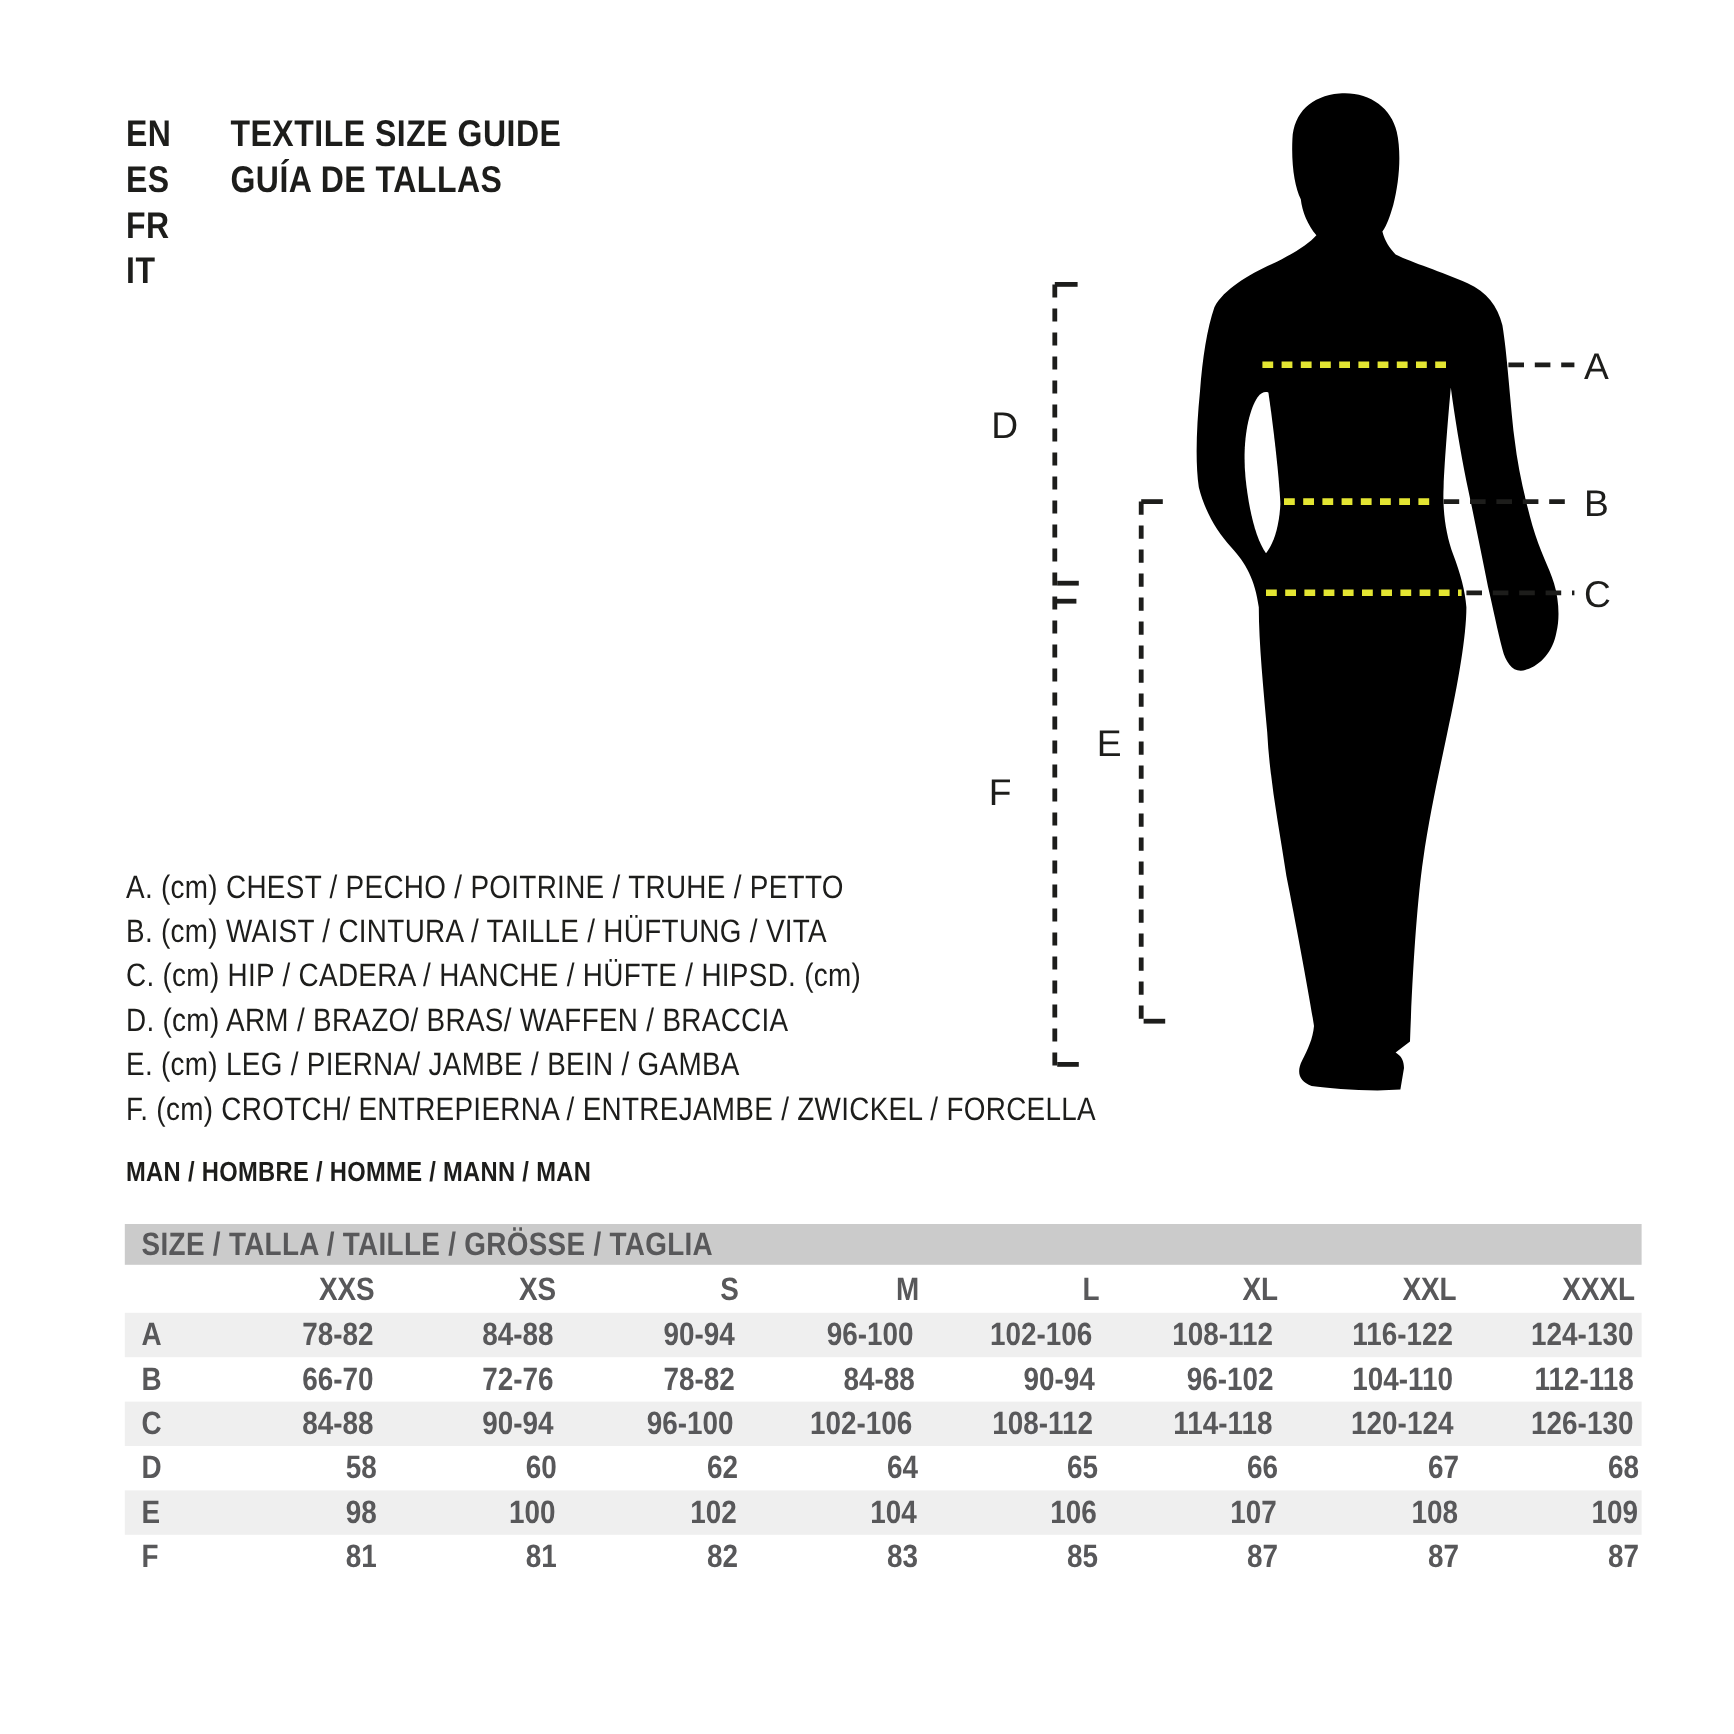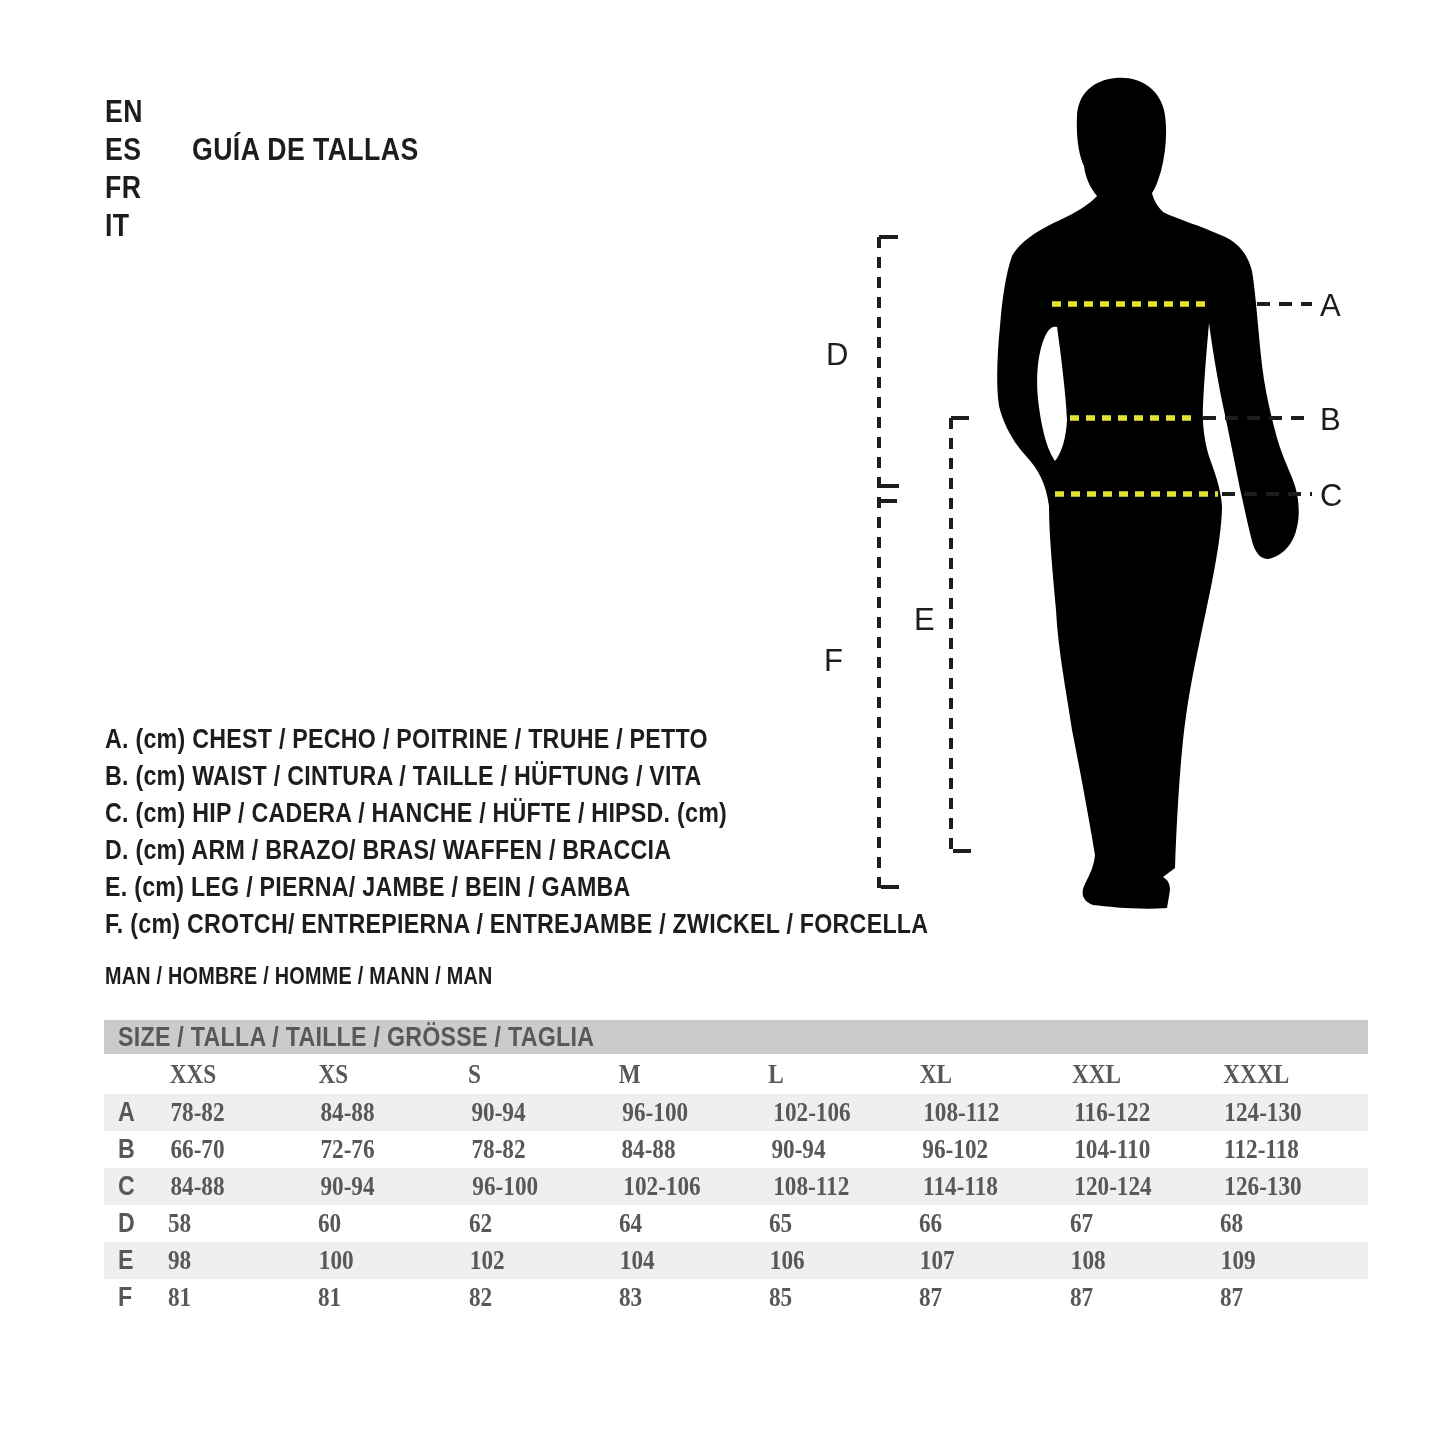--- a/index.html
+++ b/index.html
@@ -14,42 +14,43 @@
   .lang-block { position:absolute; left:105px; top:93px; }
   .lang-row { display:flex; height:38px; align-items:center; font-size:31px; font-weight:700; letter-spacing:0.5px; }
   .lang-code { width:87px; flex:0 0 87px; }
 
   
   .figure-svg { position:absolute; left:820px; top:55px; width:625px; height:900px; }
   .figure-svg text { font-family:"Liberation Sans", sans-serif; font-size:31px; font-weight:400; fill:#1d1d1b; }
 
   
   .legend-block { position:absolute; left:105px; top:721px; }
-  .legend-row { display:flex; height:37px; align-items:center; font-size:27px; font-weight:700; letter-spacing:0.3px; }
+  .legend-row { display:flex; height:37px; align-items:center; font-size:27px; font-weight:400; letter-spacing:0.3px; }
 
   
   .category { position:absolute; left:105px; top:959px; height:35px; display:flex; align-items:center; font-size:23px; font-weight:700; letter-spacing:0.3px; }
 
   
   .size-table { position:absolute; left:104px; top:1020px; width:1264px; color:var(--c-table-text,#58585a); font-size:27px; font-weight:700; }
   .st-header { height:34px; background:var(--c-header-bg,#cbcbcb); display:flex; align-items:center; padding-left:14px; letter-spacing:0.3px; }
   .st-row { display:grid; grid-template-columns:62px repeat(8,1fr); align-items:center; height:37px; }
   .st-row.st-cols { height:40px; }
   .st-row.stripe { background:var(--c-stripe,#efefef); }
   .st-label { padding-left:14px; text-align:left; }
-  .st-cell { text-align:left;font-family:Liberation Serif, serif; }
+  .st-cell { text-align:right; }
 </style>
 </head>
 <body>
 
 <div class="canvas">
 
   <div class="lang-block">
     <div class="lang-row">
       <div class="lang-code"><span class="cond">EN</span></div>
+      <div><span class="cond">TEXTILE SIZE GUIDE</span></div>
     </div>
     <div class="lang-row">
       <div class="lang-code"><span class="cond">ES</span></div>
       <div><span class="cond">GUÍA DE TALLAS</span></div>
     </div>
     <div class="lang-row">
       <div class="lang-code"><span class="cond">FR</span></div>
     </div>
     <div class="lang-row">
       <div class="lang-code"><span class="cond">IT</span></div>

